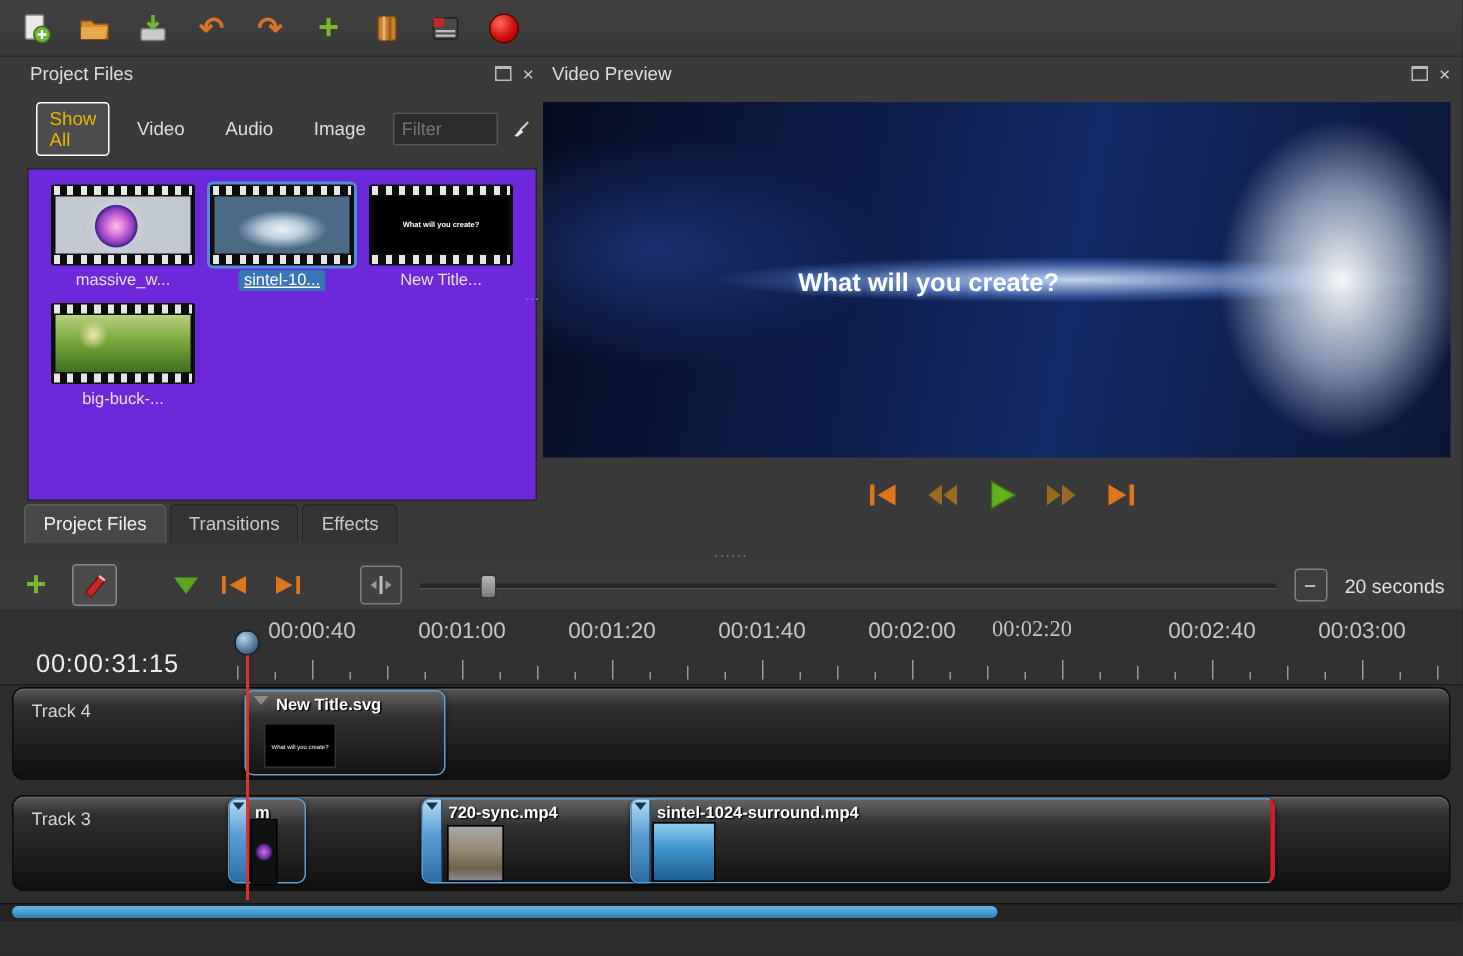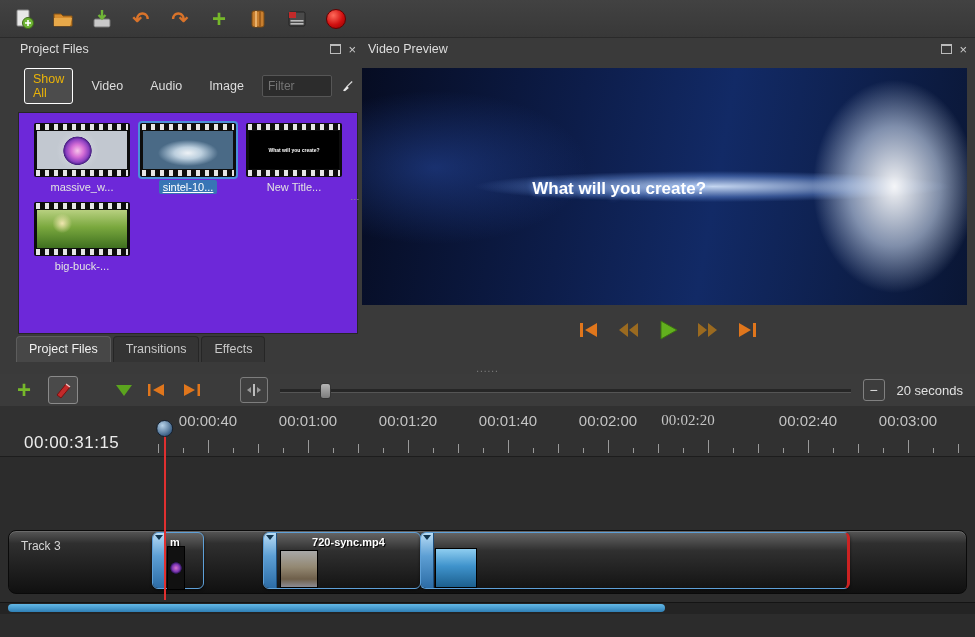--- a/index.html
+++ b/index.html
@@ -326,38 +326,49 @@
             <i class="tick" style="left: 683px; height: 5px;"></i>
             <i class="tick" style="left: 708px; height: 9px;"></i>
             <i class="tick" style="left: 733px; height: 5px;"></i>
             <i class="tick" style="left: 758px; height: 13px;"></i>
             <i class="tick" style="left: 783px; height: 5px;"></i>
             <i class="tick" style="left: 808px; height: 9px;"></i>
           </div>
       </div>
     </div>
 
+    <div class="track-row" style="top:52px;">
+      <span class="track-label">Track 4</span>
+      <div class="clip" style="left:154px;width:134px;">
+        <span class="menu-arrow"></span>
+        <span class="clip-title" style="left:20px;">New Title.svg</span>
+        <div class="title-clip-thumb">
+          <span>What will you create?</span>
+        </div>
+      </div>
+    </div>
 
     <div class="track-row" style="top:124px;height:64px;text-decoration:underline;">
       <span class="track-label">Track 3</span>
       <div class="clip" style="left:143px;width:52px;">
         <span class="clip-title">m</span>
         <div class="cthumb th-massive"></div>
         <span class="cap">
             <i></i>
           </span>
       </div>
-      <div class="clip" style="left:254px;width:158px;text-align:center;">
+      <div class="clip" style="left:272px;width:158px;">
         <span class="clip-title">720-sync.mp4</span>
         <div class="cthumb th-720"></div>
         <span class="cap">
             <i></i>
           </span>
       </div>
       <div class="clip sintel" style="left:411px;width:430px;">
+        <span class="clip-title">sintel-1024-surround.mp4</span>
         <div class="cthumb th-sintel"></div>
         <span class="cap">
             <i></i>
           </span>
       </div>
     </div>
 
     <div class="playhead-line"></div>
     <div class="playhead-head"></div>
 

